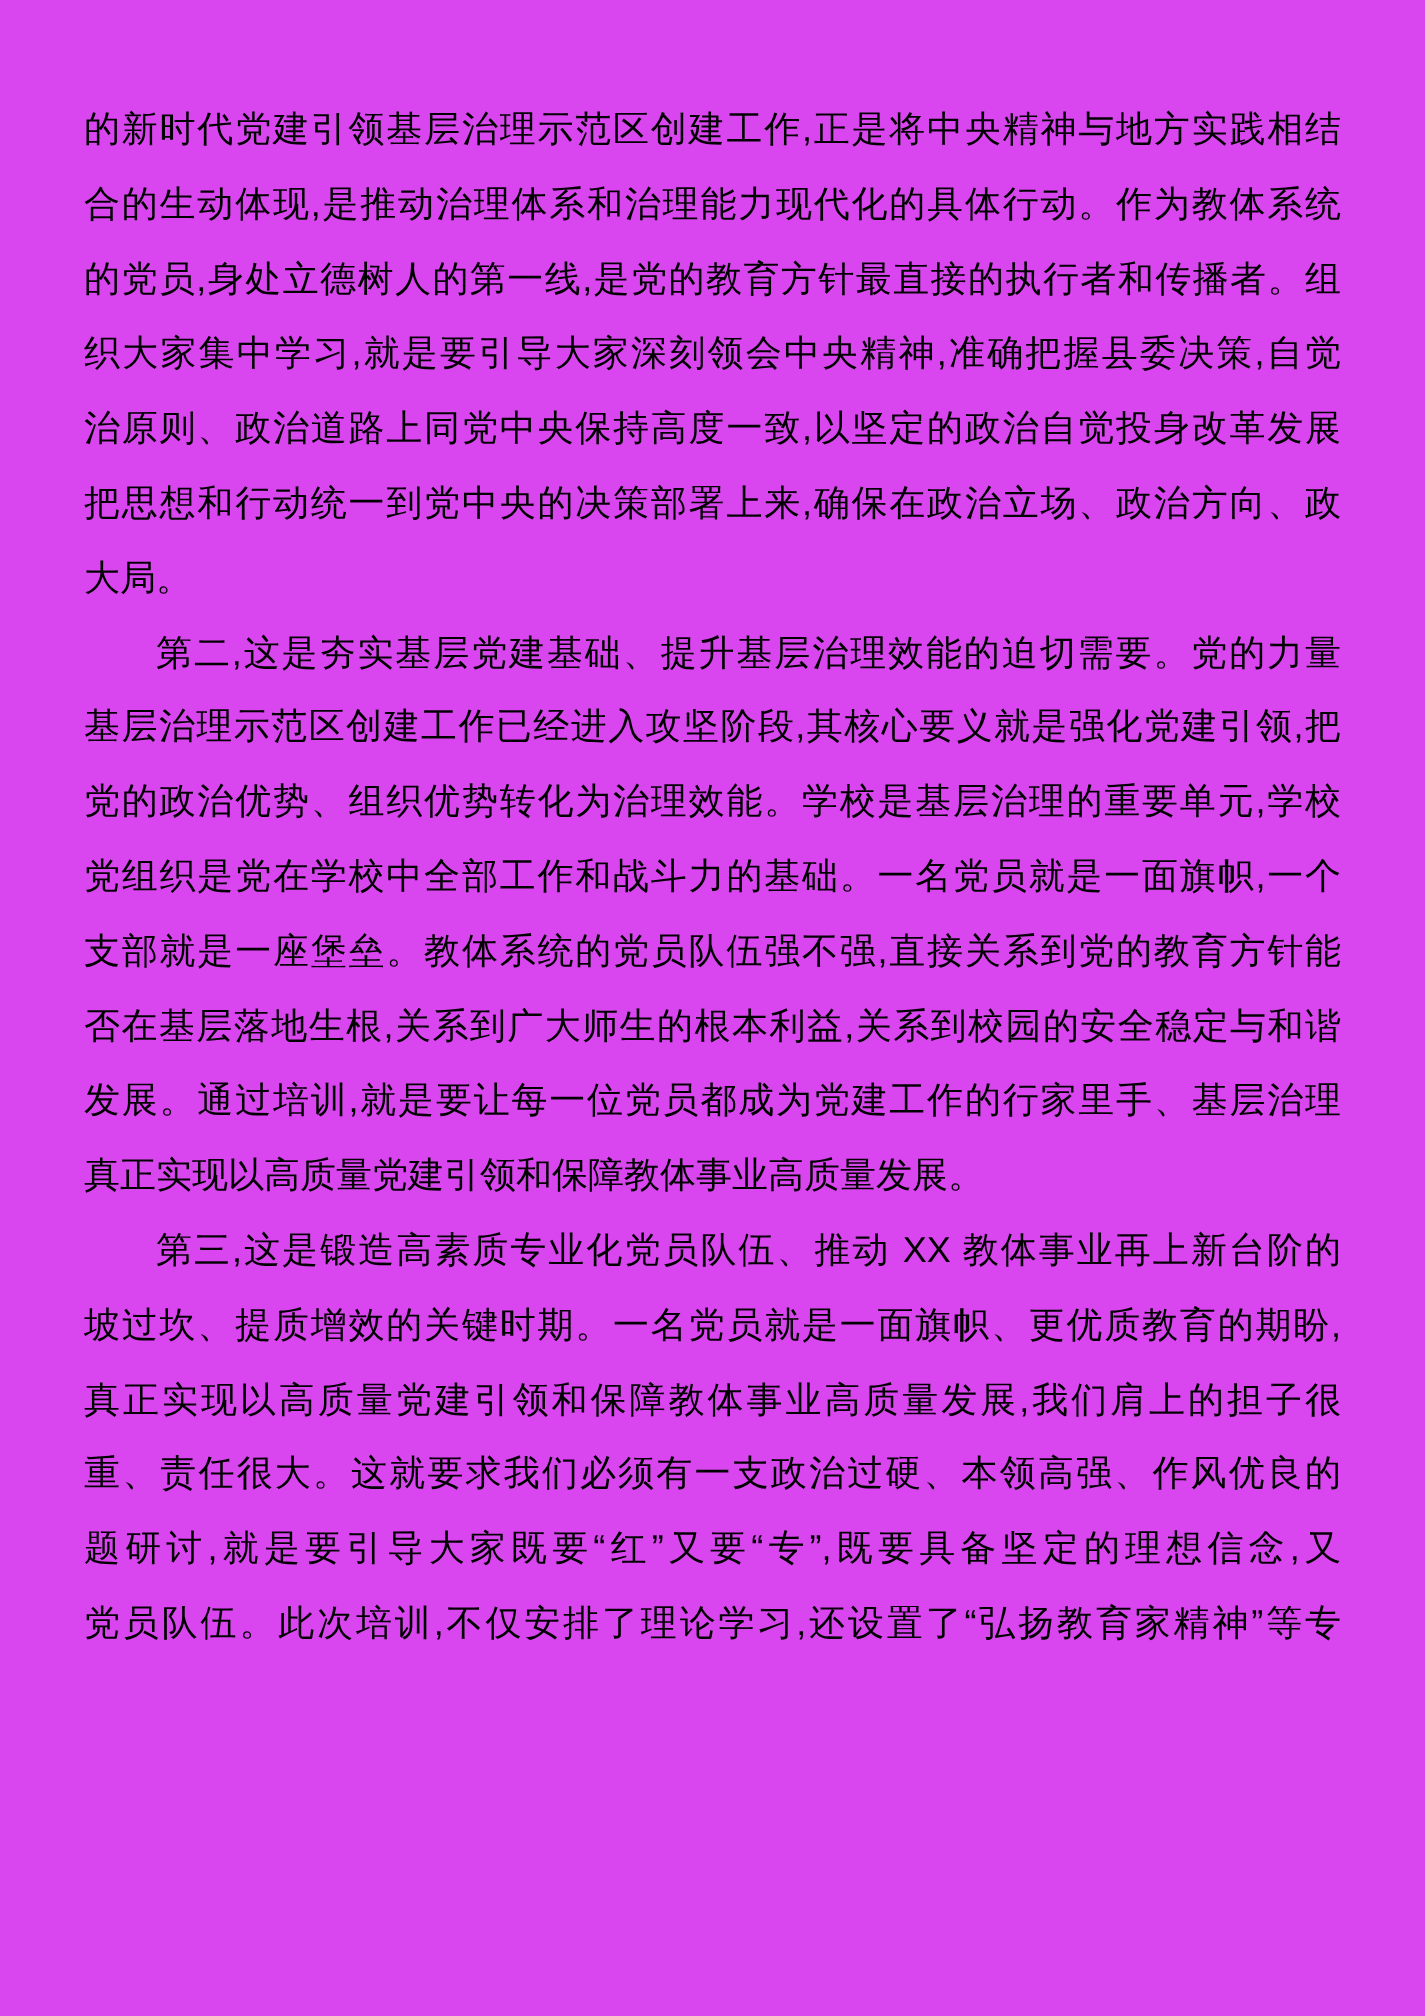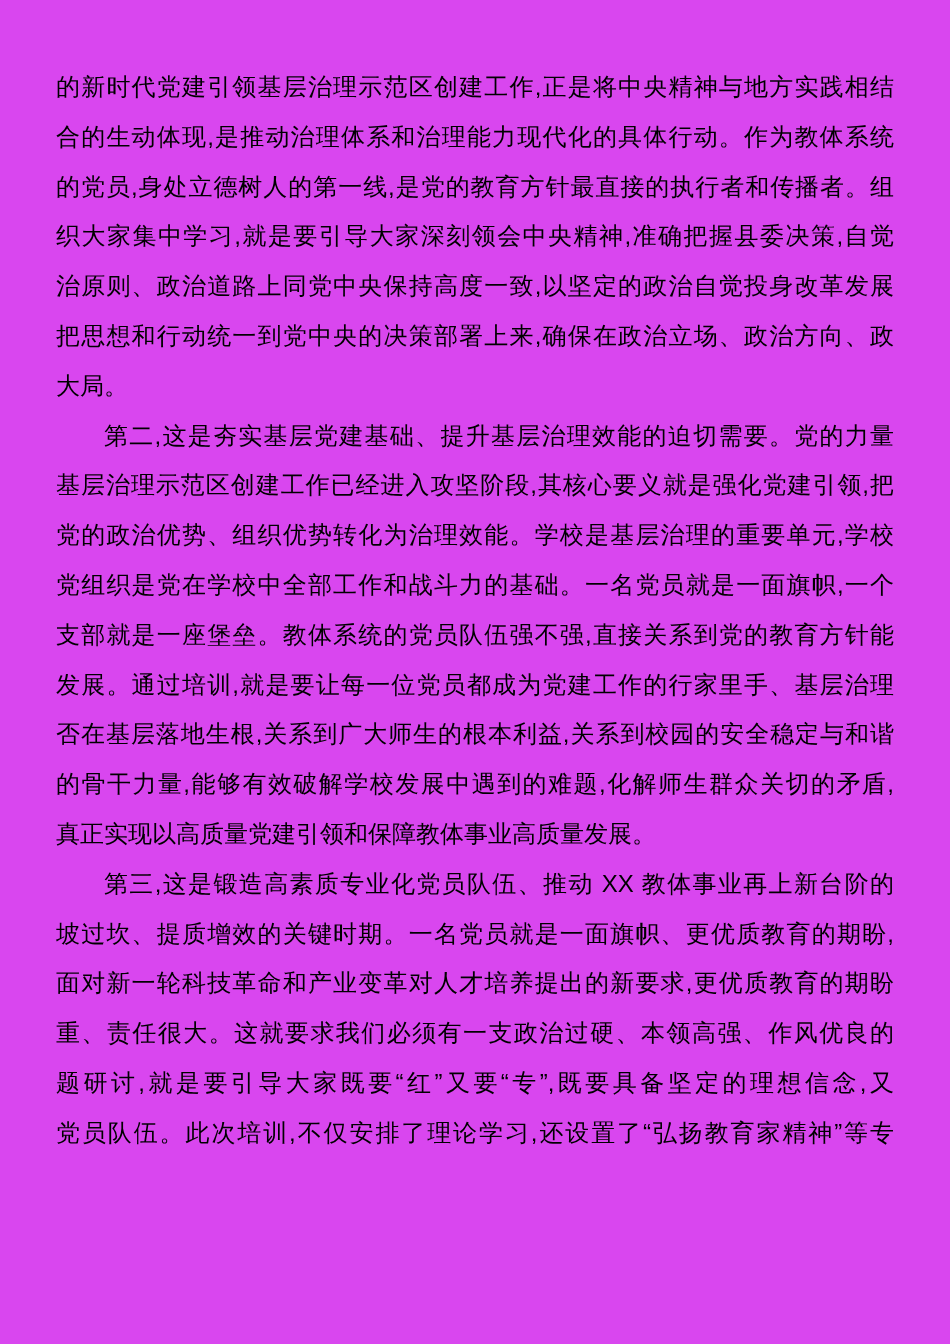--- a/index.html
+++ b/index.html
@@ -61,27 +61,26 @@
         <div class="line">治原则、政治道路上同党中央保持高度一致,以坚定的政治自觉投身改革发展</div>
         <div class="line">把思想和行动统一到党中央的决策部署上来,确保在政治立场、政治方向、政</div>
         <div class="line no-stretch">大局。</div>
       </div>
       <div class="paragraph">
         <div class="line indent">第二,这是夯实基层党建基础、提升基层治理效能的迫切需要。党的力量</div>
         <div class="line">基层治理示范区创建工作已经进入攻坚阶段,其核心要义就是强化党建引领,把</div>
         <div class="line">党的政治优势、组织优势转化为治理效能。学校是基层治理的重要单元,学校</div>
         <div class="line">党组织是党在学校中全部工作和战斗力的基础。一名党员就是一面旗帜,一个</div>
         <div class="line">支部就是一座堡垒。教体系统的党员队伍强不强,直接关系到党的教育方针能</div>
+        <div class="line">否在基层落地生根,关系到广大师生的根本利益,关系到校园的安全稳定与和谐</div>
         <div class="line">发展。通过培训,就是要让每一位党员都成为党建工作的行家里手、基层治理</div>
-        <div class="line">否在基层落地生根,关系到广大师生的根本利益,关系到校园的安全稳定与和谐</div>
-        <div class="line">的骨干力量,能够有效破解学校发展中遇到的难题,化解师生群众关切的矛盾,</div>
         <div class="line no-stretch">真正实现以高质量党建引领和保障教体事业高质量发展。</div>
       </div>
       <div class="paragraph">
         <div class="line indent">第三,这是锻造高素质专业化党员队伍、推动 XX 教体事业再上新台阶的</div>
         <div class="line">坡过坎、提质增效的关键时期。一名党员就是一面旗帜、更优质教育的期盼,</div>
-        <div class="line">面对新一轮科技革命和产业变革对人才培养提出的新要求,更优质教育的期盼</div>
+        <div class="line">真正实现以高质量党建引领和保障教体事业高质量发展,我们肩上的担子很</div>
         <div class="line">重、责任很大。这就要求我们必须有一支政治过硬、本领高强、作风优良的</div>
         <div class="line">题研讨,就是要引导大家既要“红”又要“专”,既要具备坚定的理想信念,又</div>
         <div class="line">党员队伍。此次培训,不仅安排了理论学习,还设置了“弘扬教育家精神”等专</div>
       </div>
     </div>
 </div>
 
 </body></html>

